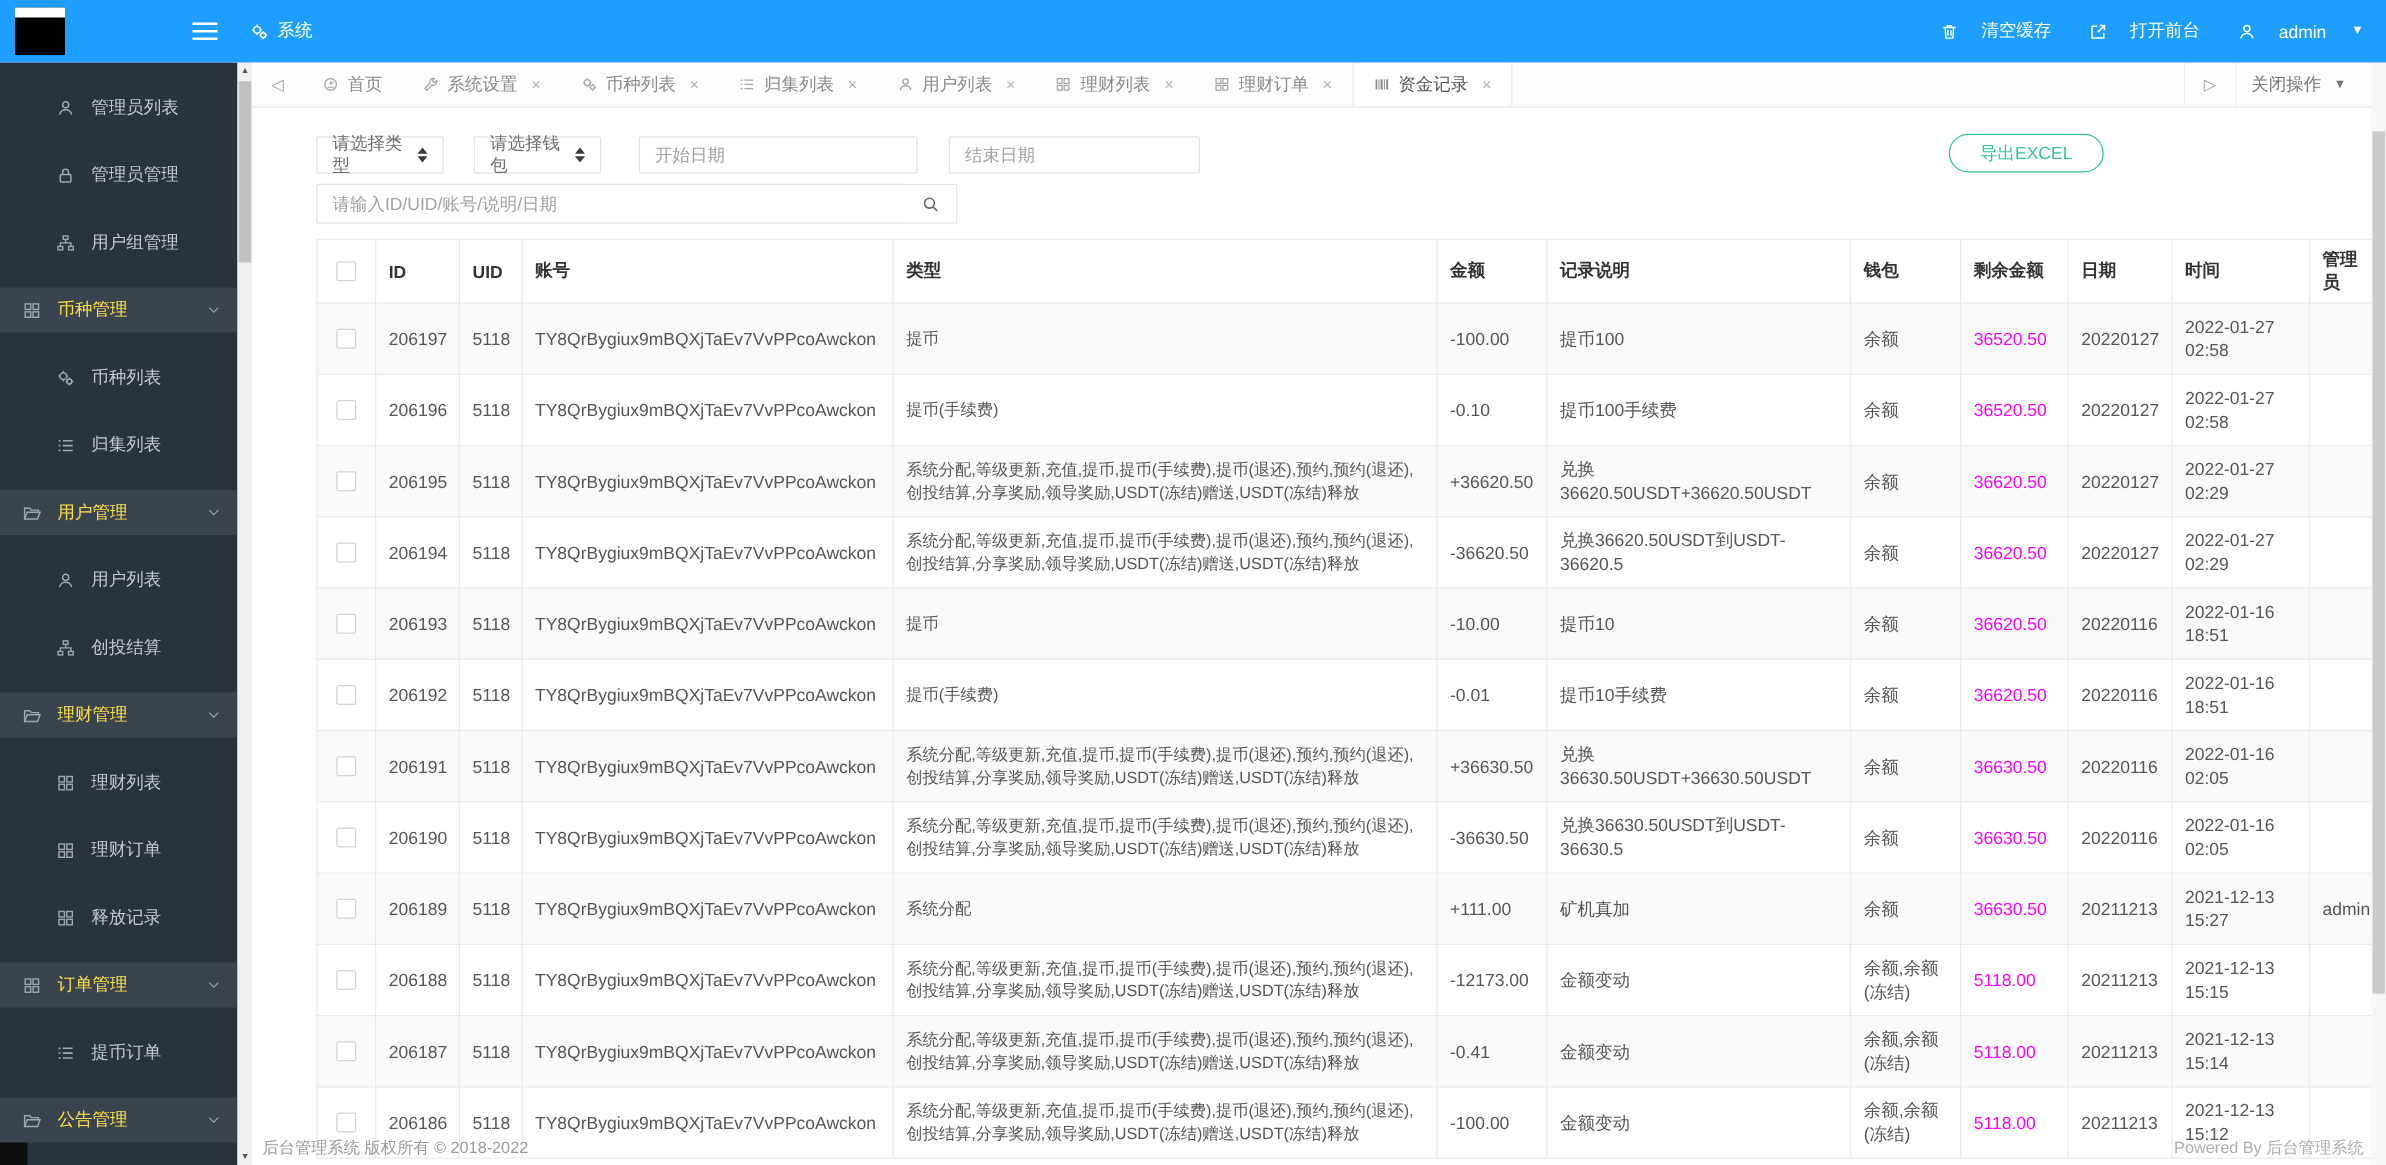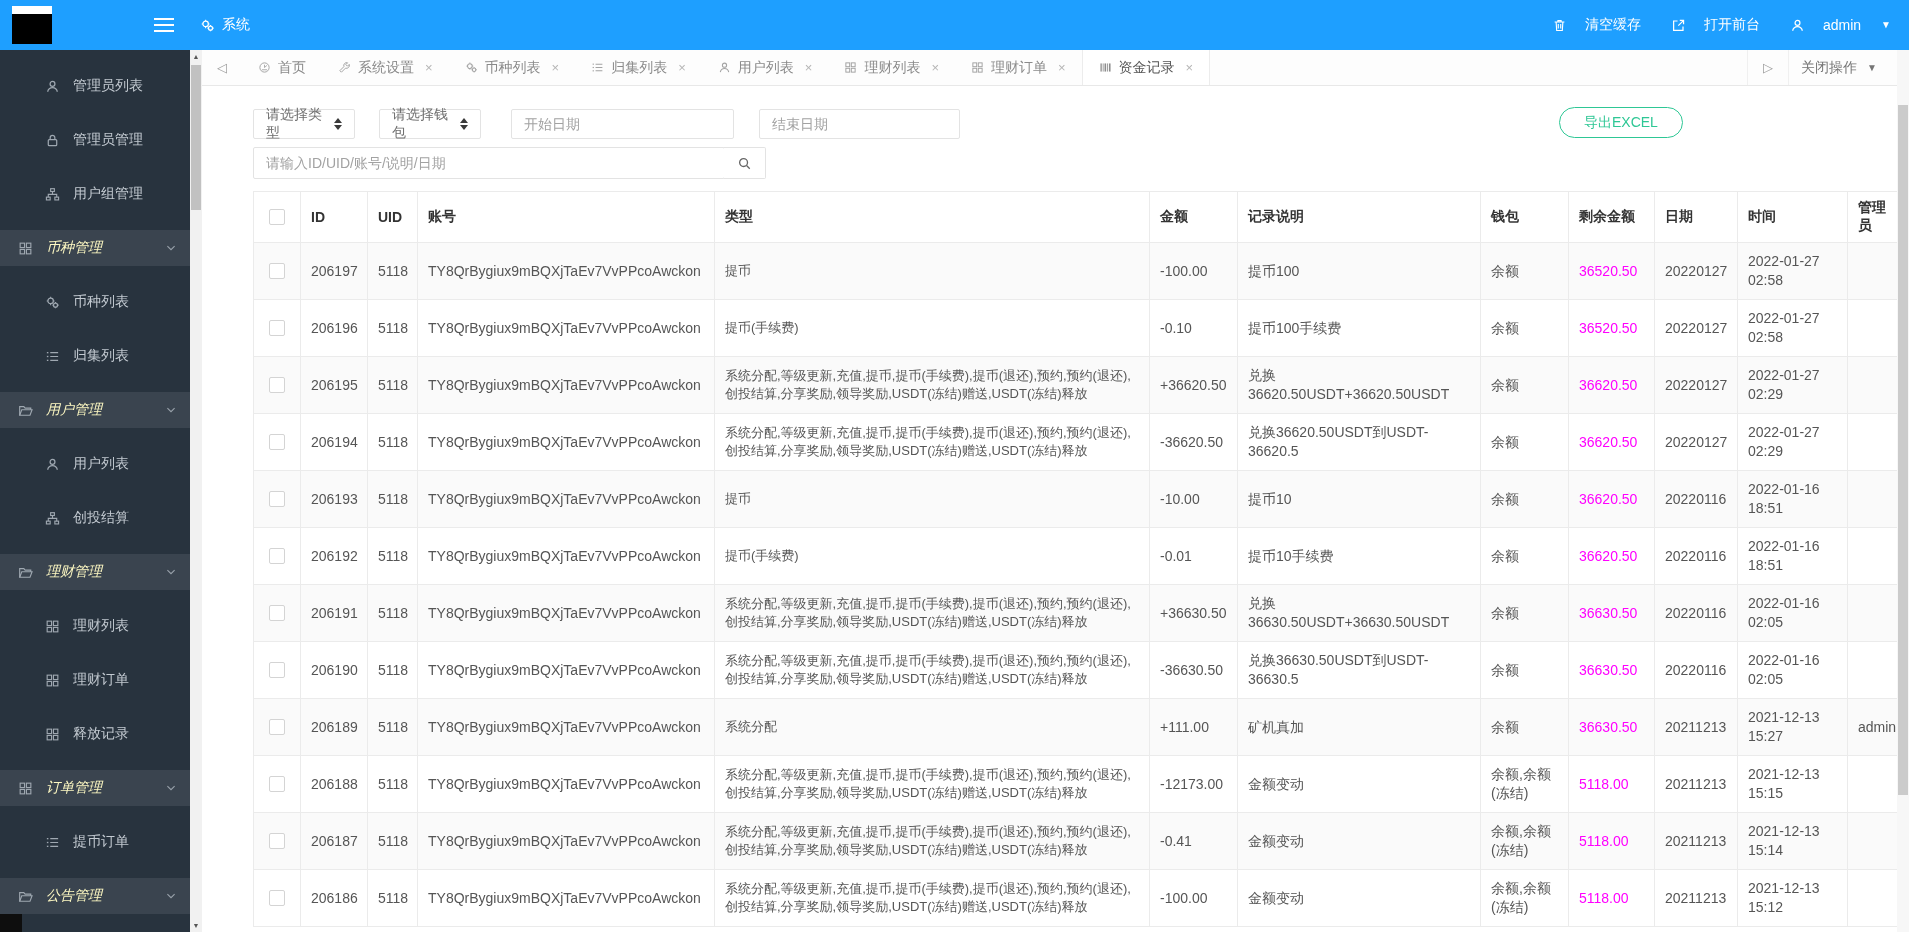--- a/index.html
+++ b/index.html
@@ -19,21 +19,21 @@
   .hamburger{position:absolute;left:152px;top:14px;width:24px;height:22px;background:none;border:none;color:#fff;cursor:pointer;}
   .hamburger span{display:block;height:2px;background:#fff;margin:4px 2px;}
   .sysmenu{position:absolute;left:200px;top:0;height:50px;display:flex;align-items:center;gap:7px;color:#fff;font-size:14px;cursor:pointer;}
   .top-actions{position:absolute;right:18px;top:0;height:50px;display:flex;align-items:center;gap:30px;}
   .top-action{display:flex;align-items:center;gap:18px;color:#fff;font-size:14px;cursor:pointer;}
   .caret{font-size:10px;line-height:1;margin-left:2px;}
 
   
   .sidebar{position:absolute;top:50px;left:0;width:190px;bottom:0;background:var(--sidebar-bg);overflow:hidden;}
   .side-item{height:36px;display:flex;align-items:center;color:#C3CAD1;font-size:14px;cursor:pointer;padding-left:45px;gap:13px;position:relative;margin-top:18px;}
-  .side-item.group{background:var(--sidebar-group-bg);padding-left:18px;color:#fef9c3;font-style:italic;}
+  .side-item.group{background:var(--sidebar-group-bg);padding-left:18px;color:#fde047;}
   .side-item .chev{position:absolute;right:13px;top:12px;color:#9AA3AC;}
   .side-item svg{color:#9FA8B1;}
   .side-scroll{position:absolute;top:50px;left:190px;width:12px;bottom:0;background:#F1F1F1;}
   .side-scroll .arr{position:absolute;left:0;width:12px;height:13px;color:#555;font-size:7px;text-align:center;line-height:13px;cursor:pointer;}
   .side-scroll .arr.up{top:0;} .side-scroll .arr.dn{bottom:0;}
   .side-scroll .thumb{position:absolute;left:1px;top:15px;width:10px;height:145px;background:#C1C1C1;cursor:pointer;}
   .corner-block{position:absolute;left:0;bottom:0;width:22px;height:18px;background:#0E0E0E;}
 
   
   .main{position:absolute;left:202px;top:50px;right:12px;bottom:0;background:#fff;}
@@ -692,18 +692,22 @@
               <td class="c-wallet">余额,余额(冻结)</td>
               <td class="c-balance">5118.00</td>
               <td class="c-date">20211213</td>
               <td class="c-time">2021-12-13 15:12</td>
               <td class="c-admin"></td>
             </tr>
           </tbody>
       </table>
     </div>
 
+    <div class="footer">
+      <span>后台管理系统 版权所有 © 2018-2022</span>
+      <span class="pw">Powered By 后台管理系统</span>
+    </div>
   </div>
 
   <div class="page-scroll">
     <div class="thumb"></div>
   </div>
 </div>
 
 </body></html>

